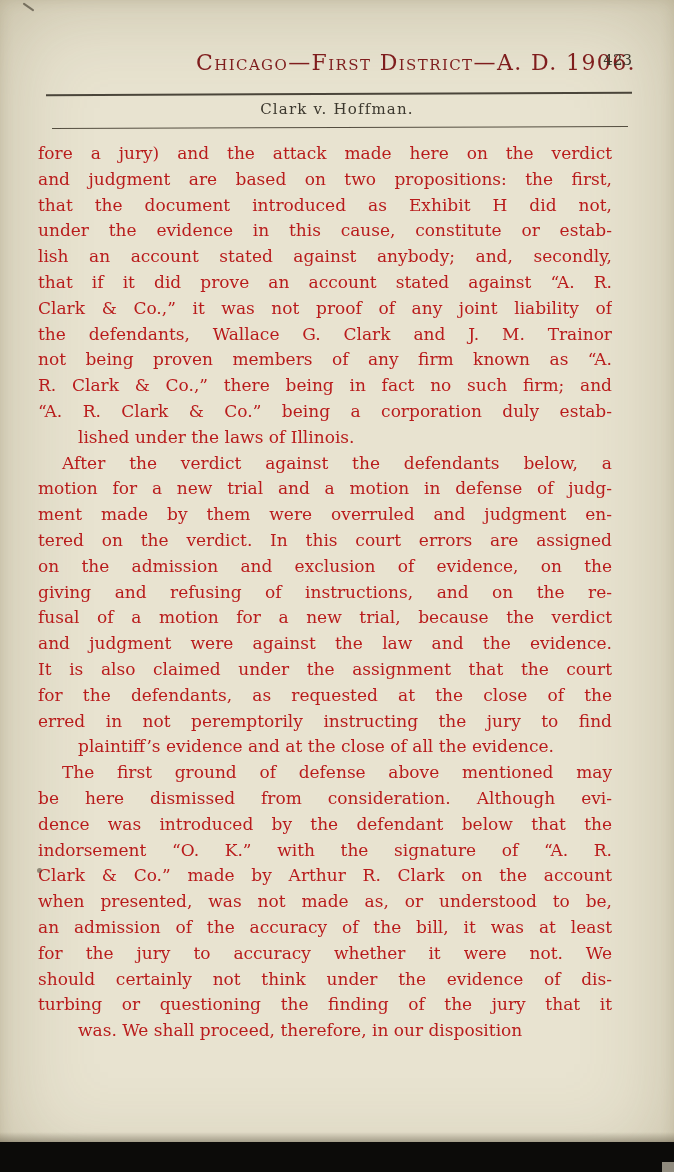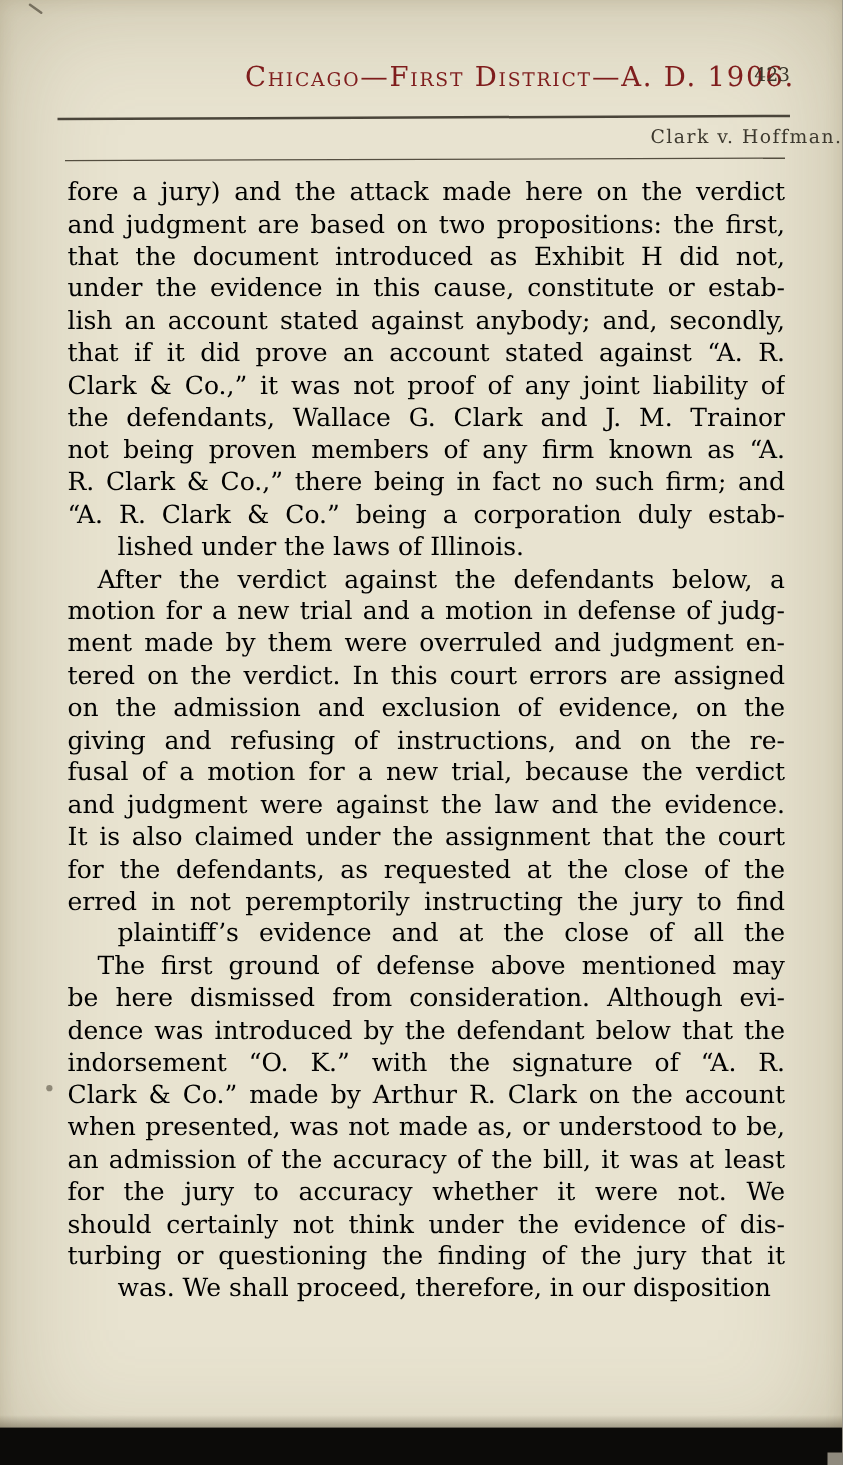--- a/index.html
+++ b/index.html
@@ -50,44 +50,44 @@
     width: 586px;
     height: 2px;
     background: #4a453a;
     transform: rotate(-0.25deg);
   }
   .case-line {
     position: absolute;
     top: 100px;
     left: 0;
     width: 674px;
-    text-align: right;
+    text-align: center;
     font-size: 15px;
     letter-spacing: 1.2px;
     color: #3c382e;
   }
   .rule-b {
     position: absolute;
     top: 127px;
     left: 52px;
     width: 576px;
     height: 1px;
     background: #544e40;
     transform: rotate(-0.2deg);
   }
 
   
   .body-text {
     position: absolute;
     top: 141px;
-    left: 54px;
+    left: 38px;
     width: 574px;
-    font-size: 20px;
+    font-size: 17px;
     line-height: 25.8px;
-    color: #000000;
+    color: #b91c1c;
   }
   .para { margin: 0; }
   .line {
     text-align: justify;
     text-align-last: justify;
     height: 25.8px;
     overflow: hidden;
   }
   .line.last { text-align-last: left; margin-left: 40px; }
   .para.indent .line:first-child { text-indent: 24px; }

